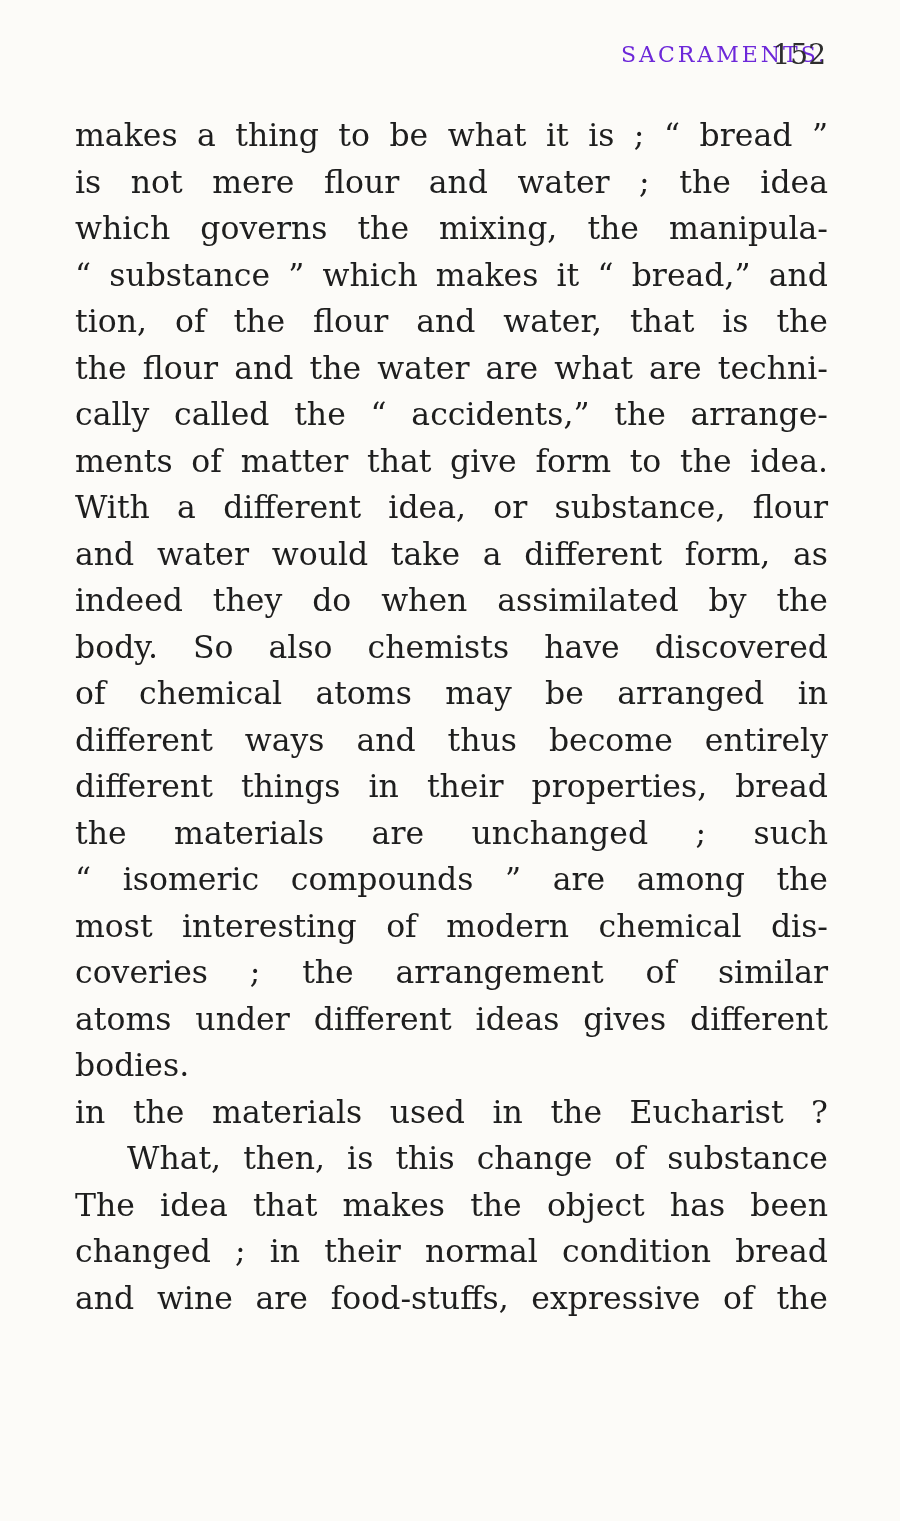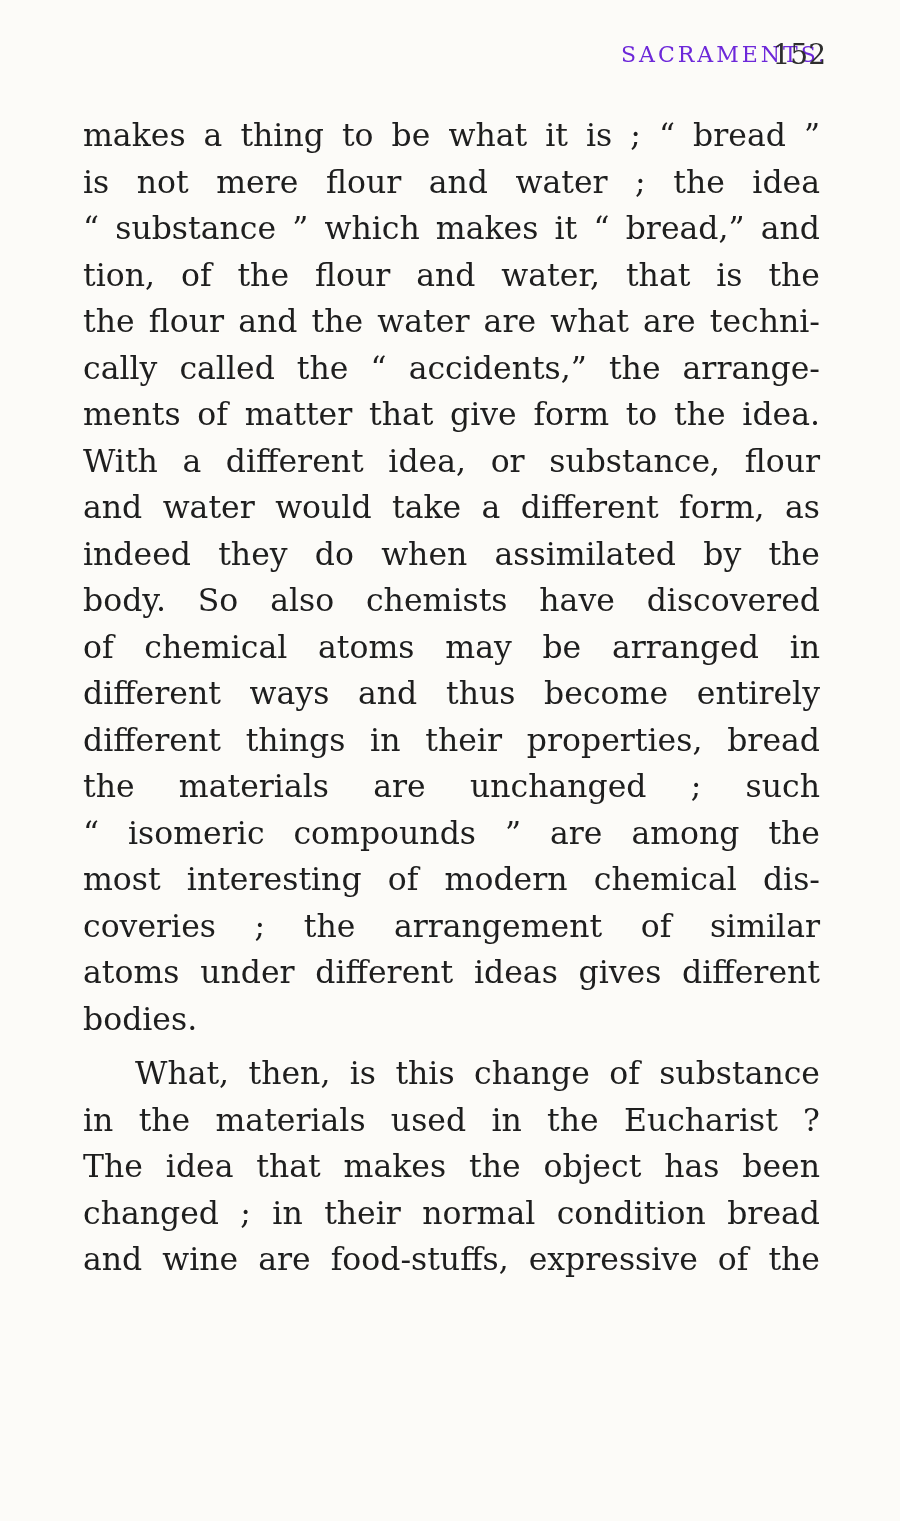--- a/index.html
+++ b/index.html
@@ -38,21 +38,21 @@
     top: -4px;
     font-size: 28px;
     color: #2e2e2e;
   }
   .body-text {
     font-size: 31.5px;
     line-height: 46.5px;
     color: #1e1e1e;
   }
   .paragraph {
-    margin: 8px;
+    margin: 0;
   }
   .line {
     text-align: justify;
     text-align-last: justify;
     white-space: normal;
   }
   .line.last {
     text-align-last: left;
   }
   .paragraph.indent .line.first {
@@ -64,40 +64,41 @@
 
 <div class="page">
   <div class="header">
     <span class="running-title">SACRAMENTS.</span>
     <span class="page-number">152</span>
   </div>
   <div class="body-text" id="body-text">
       <div class="paragraph">
         <div class="line first">makes a thing to be what it is ; “ bread ”</div>
         <div class="line">is not mere flour and water ; the idea</div>
+        <div class="line">which governs the mixing, the manipula-</div>
         <div class="line">“ substance ” which makes it “ bread,” and</div>
         <div class="line">tion, of the flour and water, that is the</div>
         <div class="line">the flour and the water are what are techni-</div>
         <div class="line">cally called the “ accidents,” the arrange-</div>
         <div class="line">ments of matter that give form to the idea.</div>
         <div class="line">With a different idea, or substance, flour</div>
         <div class="line">and water would take a different form, as</div>
         <div class="line">indeed they do when assimilated by the</div>
         <div class="line">body. So also chemists have discovered</div>
         <div class="line">of chemical atoms may be arranged in</div>
         <div class="line">different ways and thus become entirely</div>
         <div class="line">different things in their properties, bread</div>
         <div class="line">the materials are unchanged ; such</div>
         <div class="line">“ isomeric compounds ” are among the</div>
         <div class="line">most interesting of modern chemical dis-</div>
         <div class="line">coveries ; the arrangement of similar</div>
         <div class="line">atoms under different ideas gives different</div>
         <div class="line last">bodies.</div>
       </div>
       <div class="paragraph indent">
+        <div class="line">in the materials used in the Eucharist ?</div>
         <div class="line first">What, then, is this change of substance</div>
-        <div class="line">in the materials used in the Eucharist ?</div>
         <div class="line">The idea that makes the object has been</div>
         <div class="line">changed ; in their normal condition bread</div>
         <div class="line">and wine are food-stuffs, expressive of the</div>
       </div>
     </div>
 </div>
 
 </body></html>

